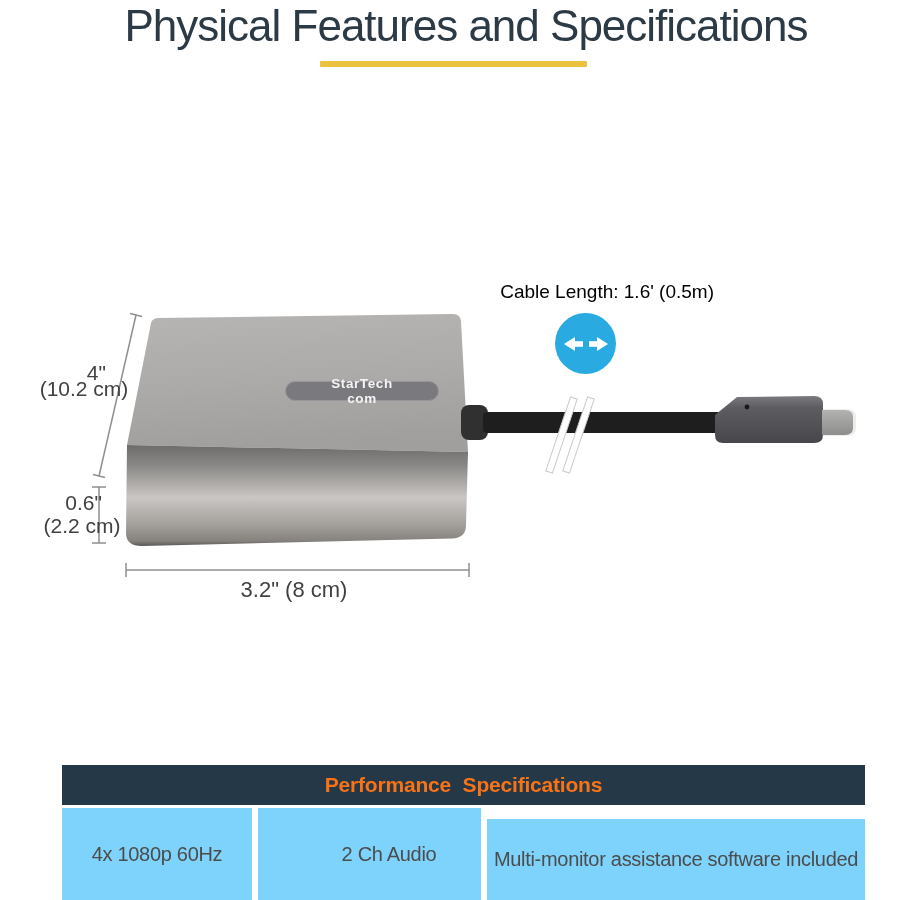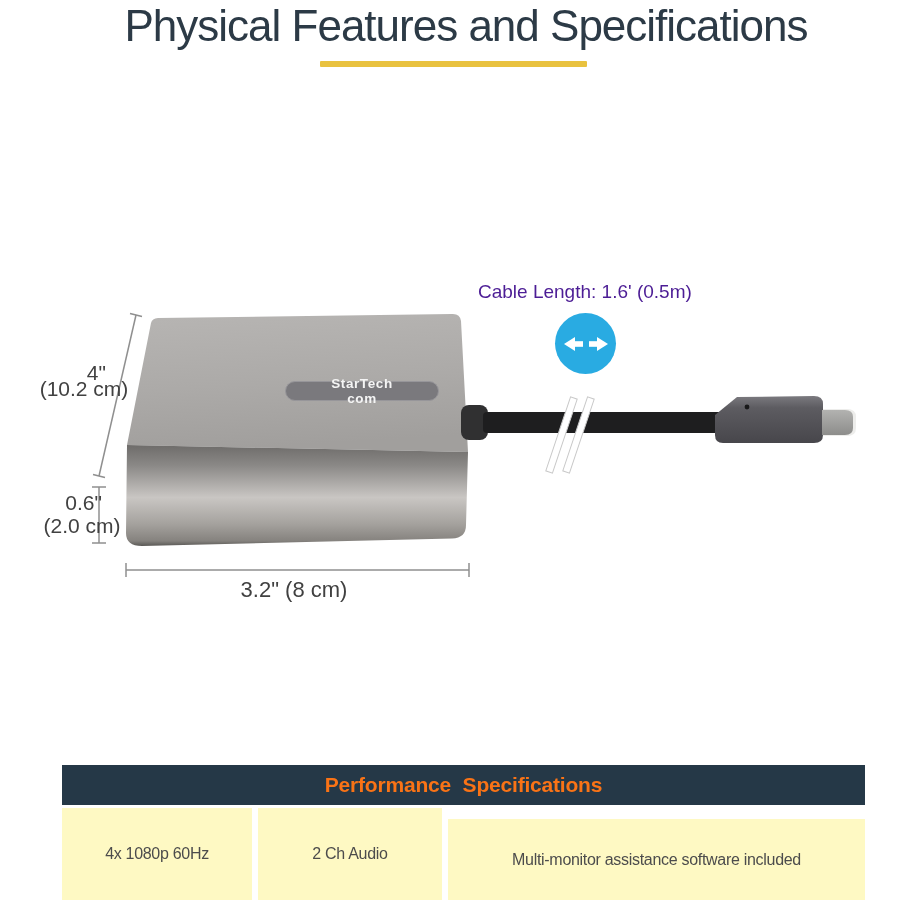--- a/index.html
+++ b/index.html
@@ -9,22 +9,22 @@
   
   .page-title{position:absolute;top:1px;left:16px;width:100%;text-align:center;
     font-size:44px;font-weight:300;letter-spacing:-1px;color:#2c3a46;}
   .title-underline{position:absolute;left:320px;top:61px;width:267px;height:6px;
     background:#e9c23f;border-radius:1px;}
 
   
   .dim{position:absolute;color:#414141;font-size:21px;line-height:1.1;}
   .dim.right{text-align:right;}
   .dim.center{text-align:center;}
-  .cable-label{position:absolute;left:478px;top:281px;width:236px;text-align:left;
-    color:#4c1d95;font-size:19px;}
+  .cable-label{position:absolute;left:478px;top:281px;width:236px;text-align:right;
+    color:#000000;font-size:19px;}
 
   
   .len-badge{position:absolute;left:555px;top:313px;width:61px;height:61px;border-radius:50%;
     background:#29abe2;display:flex;align-items:center;justify-content:center;}
 
   
   .brand-badge{position:absolute;left:285px;top:381px;width:152px;height:18px;
     background:#7a797d;border:1px solid #97969a;border-radius:10px;
     display:flex;align-items:center;justify-content:center;
     color:#f4f4f4;font-size:13.5px;font-weight:bold;letter-spacing:.6px;flex-direction:column;}
@@ -32,24 +32,24 @@
     background:#e9b64a;margin:0 1px;transform:translateY(4px);}
 
   .illustration-svg{position:absolute;left:0;top:0;}
 
   
   .spec-table{position:absolute;left:62px;top:765px;width:803px;}
   .spec-header{height:40px;background:#253847;color:#f97316;display:flex;
     align-items:center;justify-content:center;font-size:21px;font-weight:bold;
     letter-spacing:-.2px;word-spacing:6px;}
   .spec-body{margin-top:3px;display:flex;gap:6px;height:92px;}
-  .spec-cell{background:#fef9c3;color:#4c4c4c;font-size:16px;letter-spacing:-.3px;
+  .spec-cell{background:#7dd3fc;color:#4c4c4c;font-size:20px;letter-spacing:-.3px;
     display:flex;align-items:center;justify-content:center;text-align:center;}
   .cell-0{width:190px;flex:none;}
-  .cell-1{width:184px;flex:none;}
+  .cell-1{width:184px;flex:none;padding-left:39px;}
   .cell-2{flex:1;margin-top:11px;}
 </style>
 </head>
 <body>
 
 <div class="canvas">
 
   <div class="page-title">Physical Features and Specifications</div>
   <div class="title-underline"></div>
 
@@ -116,21 +116,21 @@
 
   <div class="brand-badge">
     <span>StarTech</span>
       <span class="brand-dot"></span>
       <span>com</span>
   </div>
 
   <div class="dim right" style="left:40px;top:361px;width:66px;">4"</div>
   <div class="dim center" style="left:34px;top:377px;width:100px;">(10.2 cm)</div>
   <div class="dim right" style="left:36px;top:491px;width:66px;">0.6"</div>
-  <div class="dim center" style="left:32px;top:514px;width:100px;">(2.0 cm)</div>
+  <div class="dim center" style="left:32px;top:514px;width:100px;">(2.2 cm)</div>
   <div class="dim center" style="left:194px;top:578px;width:200px;font-size:22px;">3.2" (8 cm)</div>
 
   <div class="cable-label">Cable Length: 1.6' (0.5m)</div>
   <div class="len-badge">
     <svg width="44" height="20" viewBox="0 0 44 20">
       <g fill="#ffffff">
         <polygon points="0,10 11,3 11,17"></polygon>
         <rect x="9" y="7.2" width="10" height="5.6"></rect>
         <polygon points="44,10 33,3 33,17"></polygon>
         <rect x="25" y="7.2" width="10" height="5.6"></rect>

